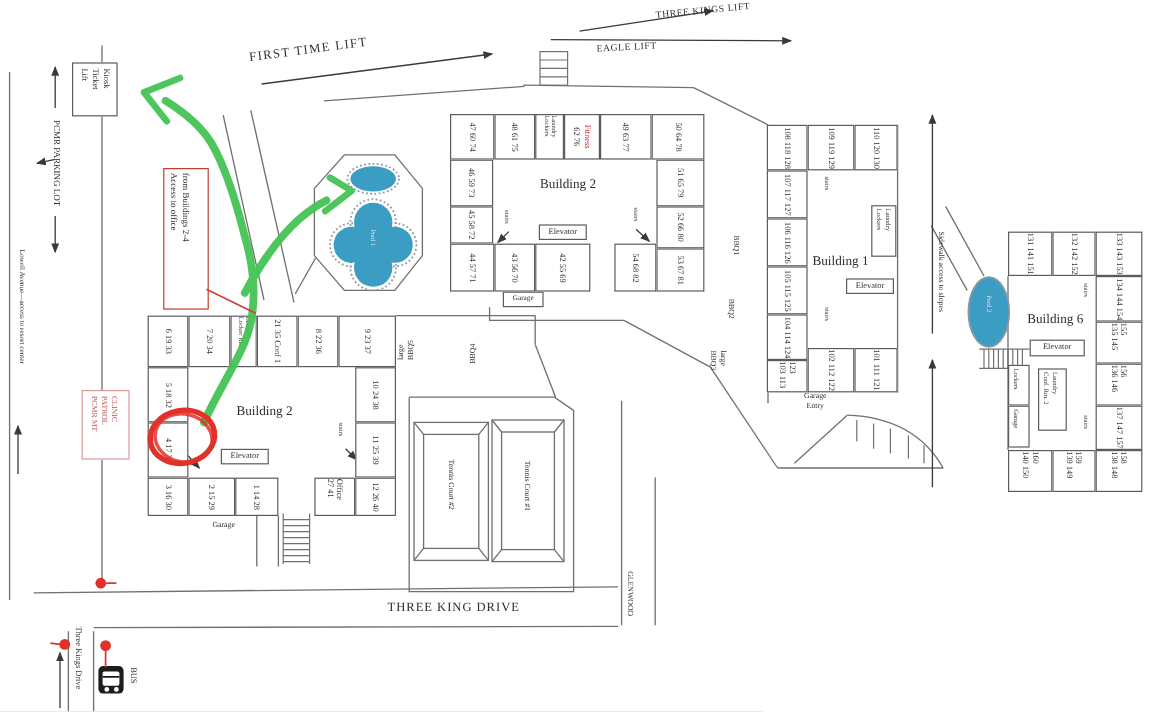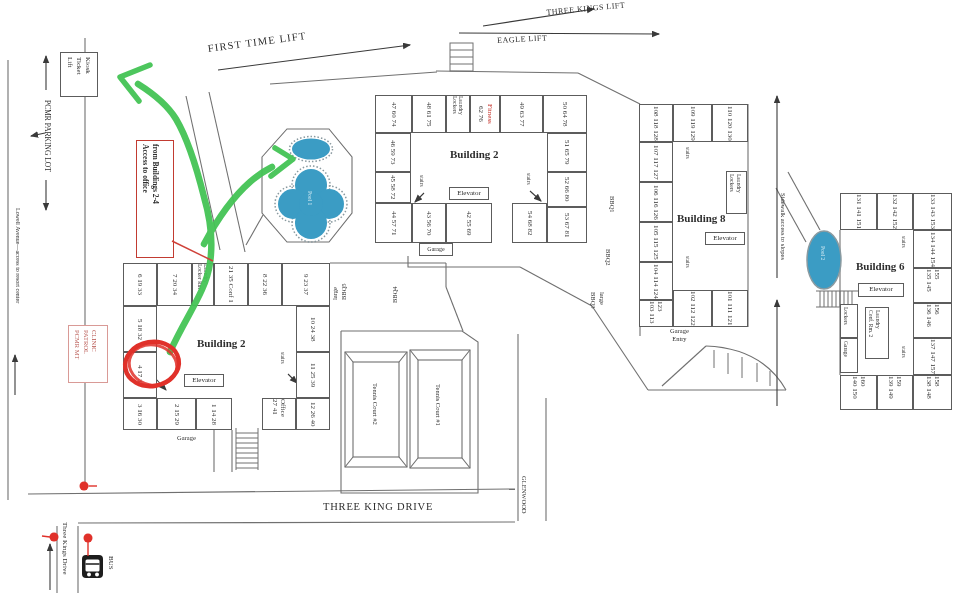--- a/index.html
+++ b/index.html
@@ -8,21 +8,21 @@
        font-family:"Liberation Serif",serif}
 svg.layer{position:absolute;left:0;top:0}
 #base{z-index:1}
 #anno{z-index:3;pointer-events:none}
 .cell{position:absolute;z-index:2;display:flex;align-items:center;justify-content:center;
       gap:1px;background:#fff;border:1px solid #5c5c5c;color:#333;overflow:hidden}
 .t{position:absolute;z-index:2;color:#2e2e2e;white-space:pre-line;line-height:1.3;
    transform-origin:left top}
 .v{writing-mode:vertical-lr}
 .flip{transform:rotate(180deg)}
-.b{font-weight:bold}
+.b{font-weight:normal}
 .box{border:1px solid #5c5c5c;background:#fff;white-space:pre-line;overflow:hidden}
 .hbox{display:flex;align-items:center;justify-content:center}
 .red{color:#c22a22}
 </style>
 </head>
 <body>
 
 <div id="stage">
 
   <svg id="base" class="layer" width="960" height="593" viewBox="0 0 960 593">
@@ -388,21 +388,21 @@
     <div class="cell" style="left: 673px; top: 290px; width: 39px; height: 37px;">
       <span class="v num" style="font-size: 7px;">102
 112
 122</span>
     </div>
     <div class="cell" style="left: 712px; top: 290px; width: 36px; height: 37px;">
       <span class="v num" style="font-size: 7px;">101
 111
 121</span>
     </div>
-    <div class="t b" style="left: 677px; top: 211px; font-size: 11px;">Building 8</div>
+    <div class="t b" style="left: 677px; top: 211px; font-size: 11px;">Building 1</div>
     <div class="box t hbox" style="left: 705px; top: 232px; width: 40px; height: 13px; font-size: 7px;">Elevator</div>
     <div class="box t v" style="left: 726px; top: 171px; width: 21px; height: 43px; font-size: 5.5px; padding: 2px 1px;">Lockers
 Laundry</div>
     <div class="t v" style="left: 684px; top: 147px; font-size: 5.5px; color: rgb(68, 68, 68);">stairs</div>
     <div class="t v" style="left: 684px; top: 256px; font-size: 5.5px; color: rgb(68, 68, 68);">stairs</div>
     <div class="cell" style="left: 840px; top: 193px; width: 37px; height: 37px;">
       <span class="v num" style="font-size: 7px;">131
 141
 151</span>
     </div>

